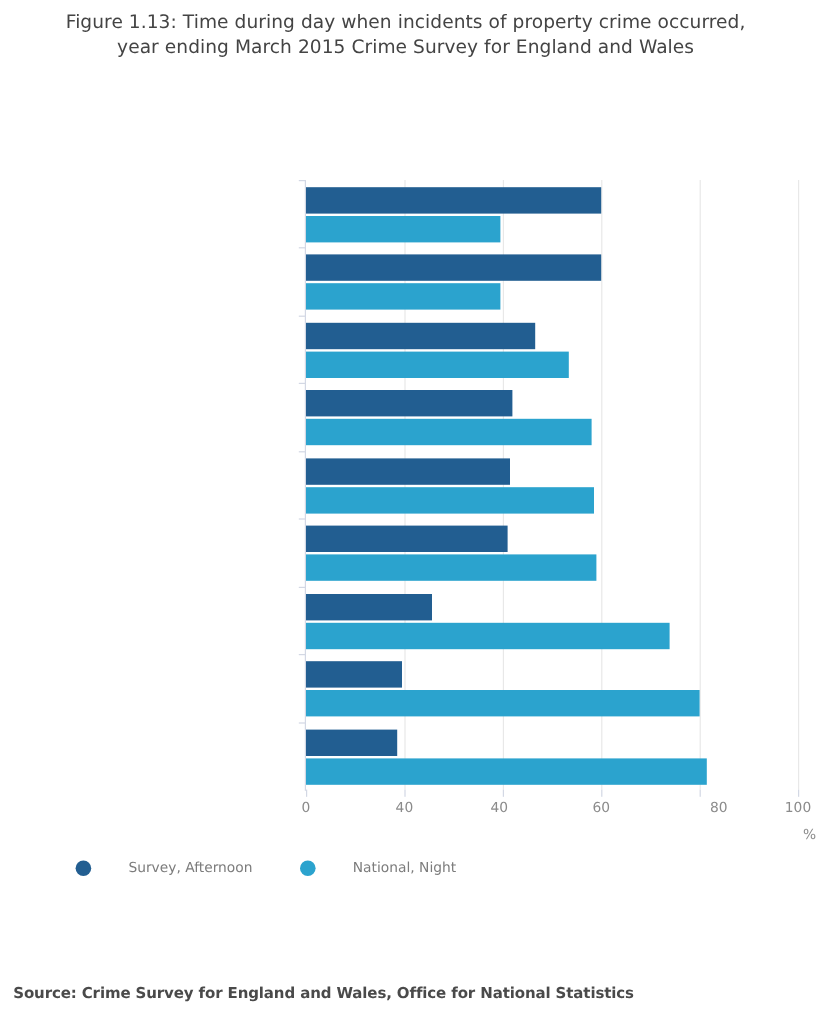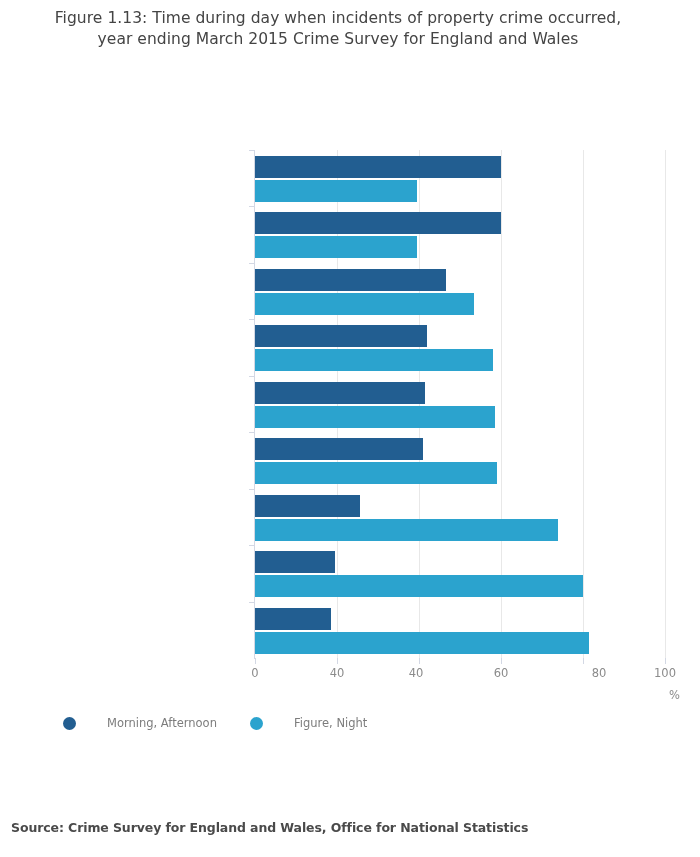--- a/index.html
+++ b/index.html
@@ -216,21 +216,21 @@
     <div class="xtick-label" style="left: 328px; margin-left: 16px;">80</div>
     <div style="position: absolute; top: 0px; width: 1px; height: 6px; background: rgb(211, 216, 228); left: 410px;"></div>
     <div class="xtick-label" style="left: 410px;">100</div>
   </div>
 
 <div id="x-axis-unit">%</div>
 
 <div id="legend">
     <div class="legend-item" style="left: 0px;">
       <span class="legend-swatch" style="background: rgb(34, 94, 145);"></span>
-      <span class="legend-text">Morning, Afternoon</span>
+      <span class="legend-text">Survey, Afternoon</span>
     </div>
     <div class="legend-item" style="left: 187px;">
       <span class="legend-swatch" style="background: rgb(43, 163, 206);"></span>
-      <span class="legend-text">Figure, Night</span>
+      <span class="legend-text">National, Night</span>
     </div>
   </div>
 
 <div id="source-note">Source: Crime Survey for England and Wales, Office for National Statistics</div>
 
 </body></html>

